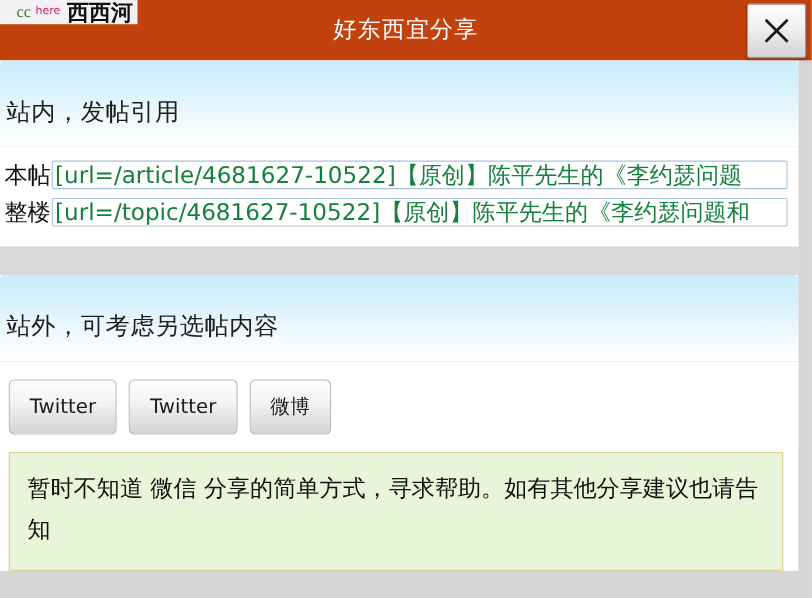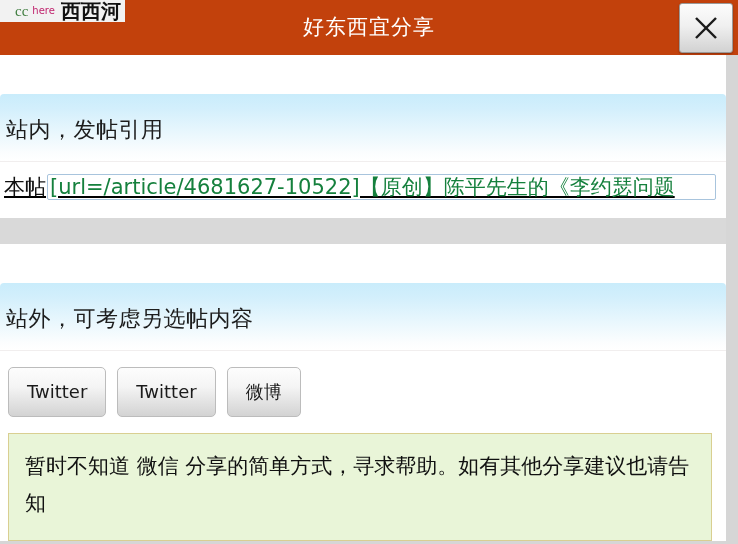--- a/index.html
+++ b/index.html
@@ -110,37 +110,35 @@
   .section-head {
     position: relative;
     width: 726px;
     background: linear-gradient(180deg, #c9ecfb 0%, #d3effc 22%, #e9f7fd 58%, #fbfdfe 88%, #ffffff 100%);
     border-top-left-radius: 4px;
     border-top-right-radius: 4px;
     border-bottom: 1px solid #f1eeee;
     box-sizing: border-box;
   }
   .section-head-text {
-    padding: 21px 0 16px 6px;
+    padding: 32px 0 16px 6px;
     font-size: 22px;
     color: #1d1d1d;
     letter-spacing: 0.5px;
     font-family: "DejaVu Sans", "Liberation Sans", sans-serif;
-    margin-top: 39px;
   }
 
   
   .block-inner { background:#ffffff; padding: 8px 0 14px 0; }
 
   .field-row {
     display: flex;
     align-items: center;
     padding: 3px 0 3px 4px;
     box-sizing: border-box;
-    text-decoration: underline;
   }
   .field-label {
     font-size: 21px;
     color: #111111;
     white-space: nowrap;
     padding-right: 1px;
     font-family: "DejaVu Sans", "Liberation Sans", sans-serif;
   }
   .field-input {
     flex: 1;
@@ -241,20 +239,24 @@
       <div class="section-head-text">站内，发帖引用</div>
     </div>
 
     <div class="block-inner">
 
       <div class="field-row">
         <span class="field-label">本帖</span>
         <input class="field-input" type="text" value="[url=/article/4681627-10522]【原创】陈平先生的《李约瑟问题" style="">
       </div>
 
+      <div class="field-row">
+        <span class="field-label">整楼</span>
+        <input class="field-input" type="text" value="[url=/topic/4681627-10522]【原创】陈平先生的《李约瑟问题和" style="">
+      </div>
 
     </div>
 
     <div class="block-gap"></div>
 
     <div class="section-head">
       <div class="section-head-text">站外，可考虑另选帖内容</div>
     </div>
 
     <div class="btn-row">

